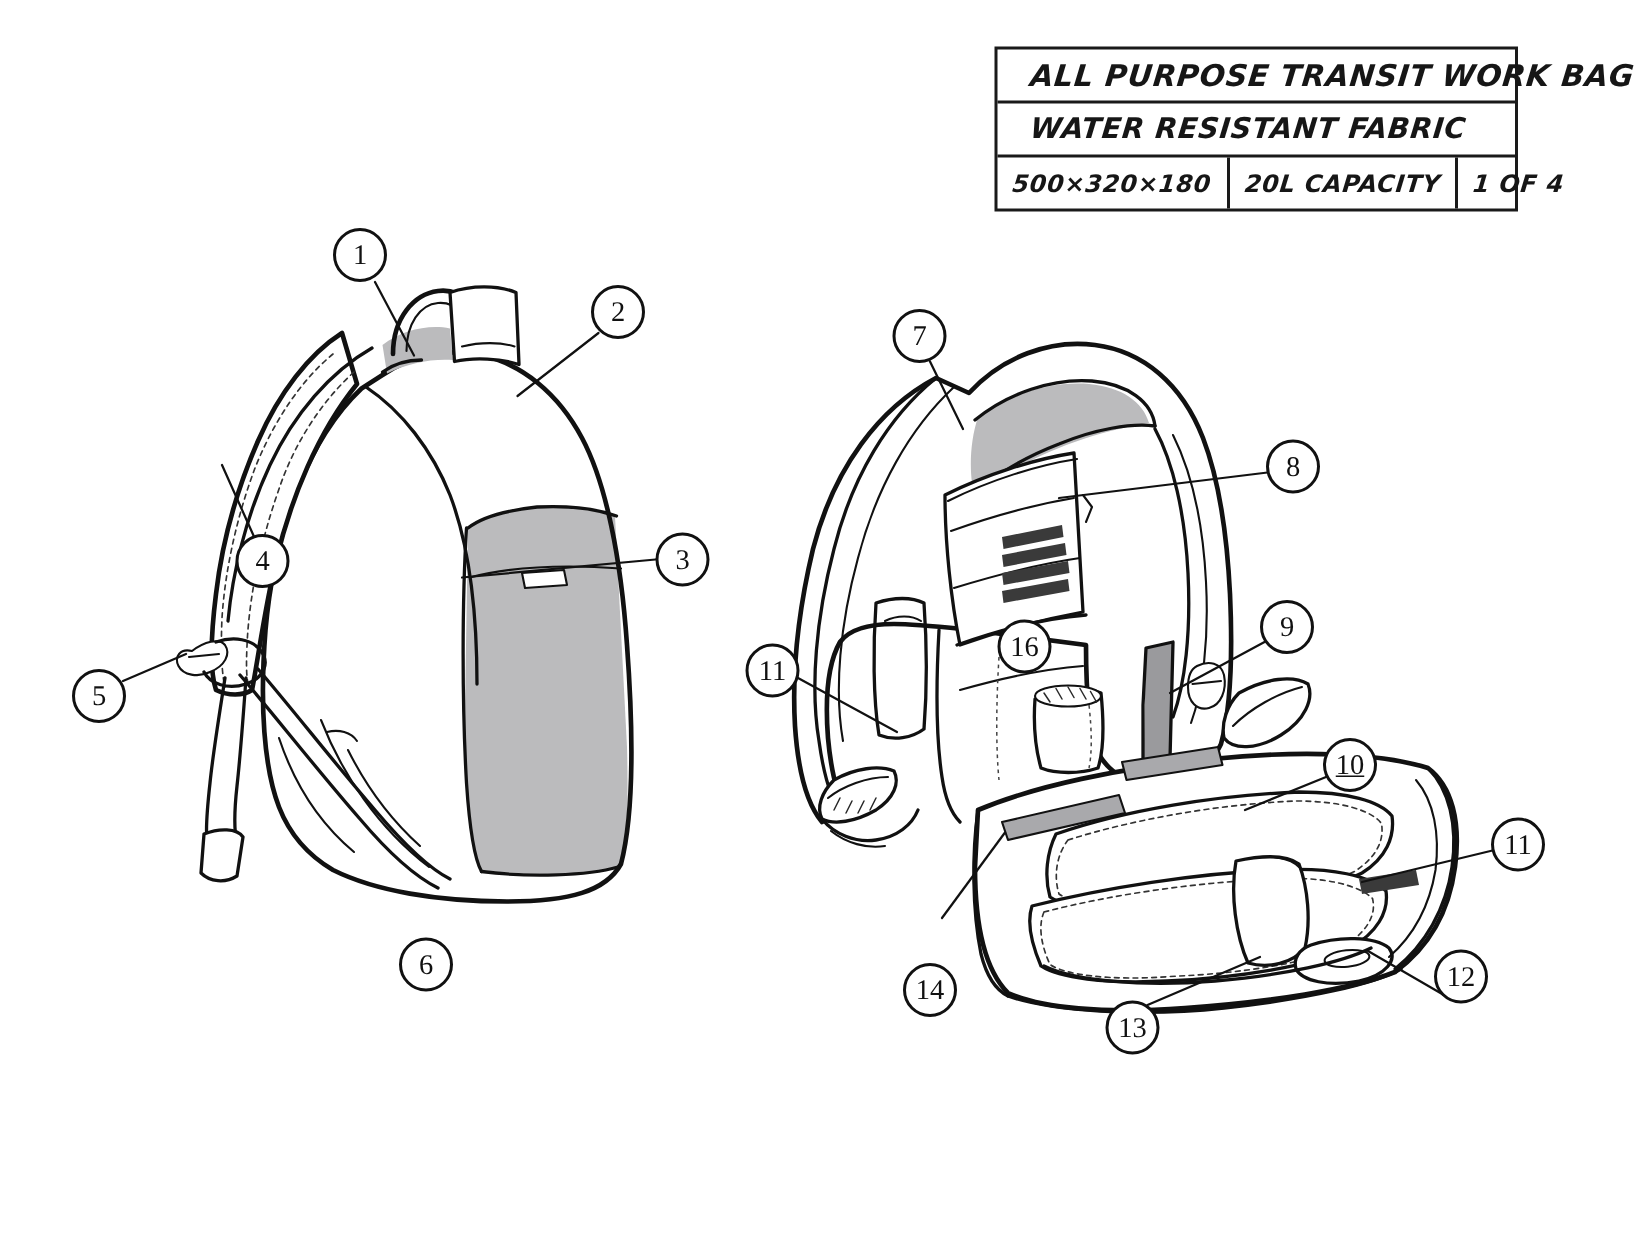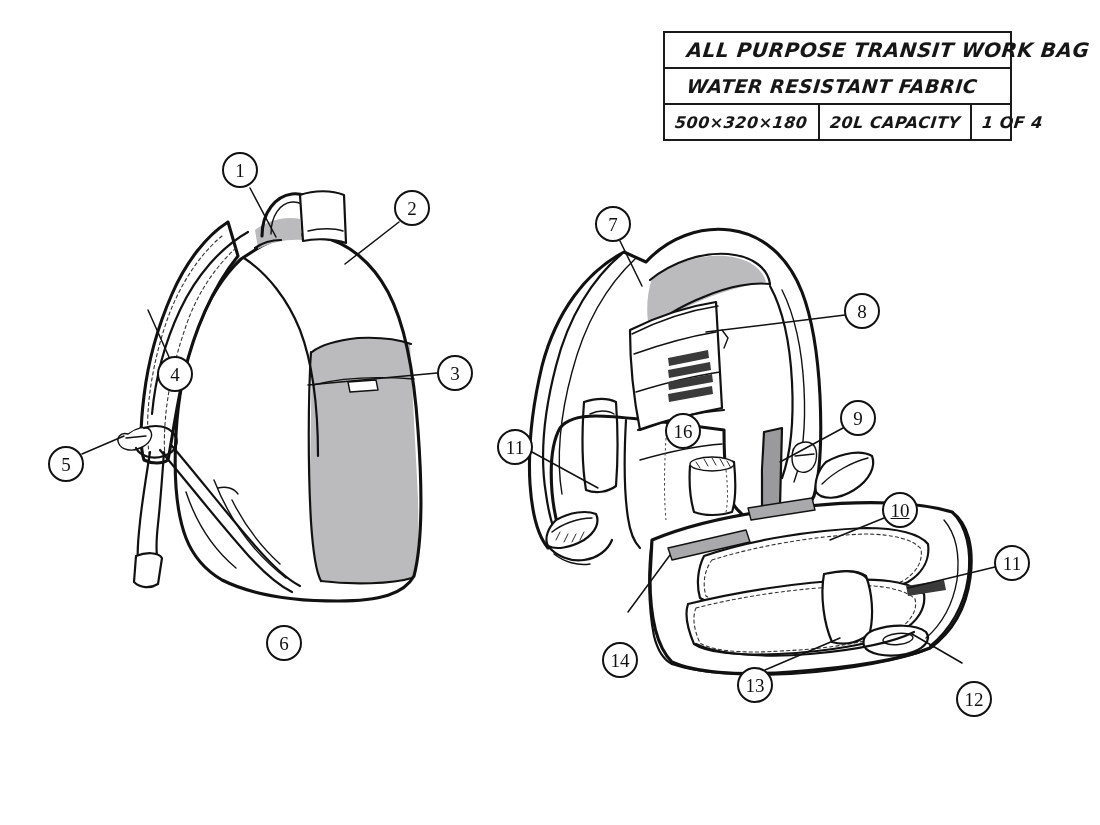--- a/index.html
+++ b/index.html
@@ -319,21 +319,21 @@
       </div>
       <div class="callout" style="left: 840px; top: 400px;">
         <span>9</span>
       </div>
       <div class="callout" style="left: 882px; top: 492px; text-decoration: underline;">
         <span>10</span>
       </div>
       <div class="callout" style="left: 994px; top: 545px; text-align: right;">
         <span>11</span>
       </div>
-      <div class="callout" style="left: 956px; top: 681px;">
+      <div class="callout" style="left: 956px; top: 633px;">
         <span>12</span>
       </div>
       <div class="callout" style="left: 737px; top: 667px; justify-content: center;">
         <span>13</span>
       </div>
       <div class="callout" style="left: 602px; top: 610px; margin-top: 32px;">
         <span>14</span>
       </div>
       <div class="callout" style="left: 497px; top: 429px;">
         <span>11</span>

